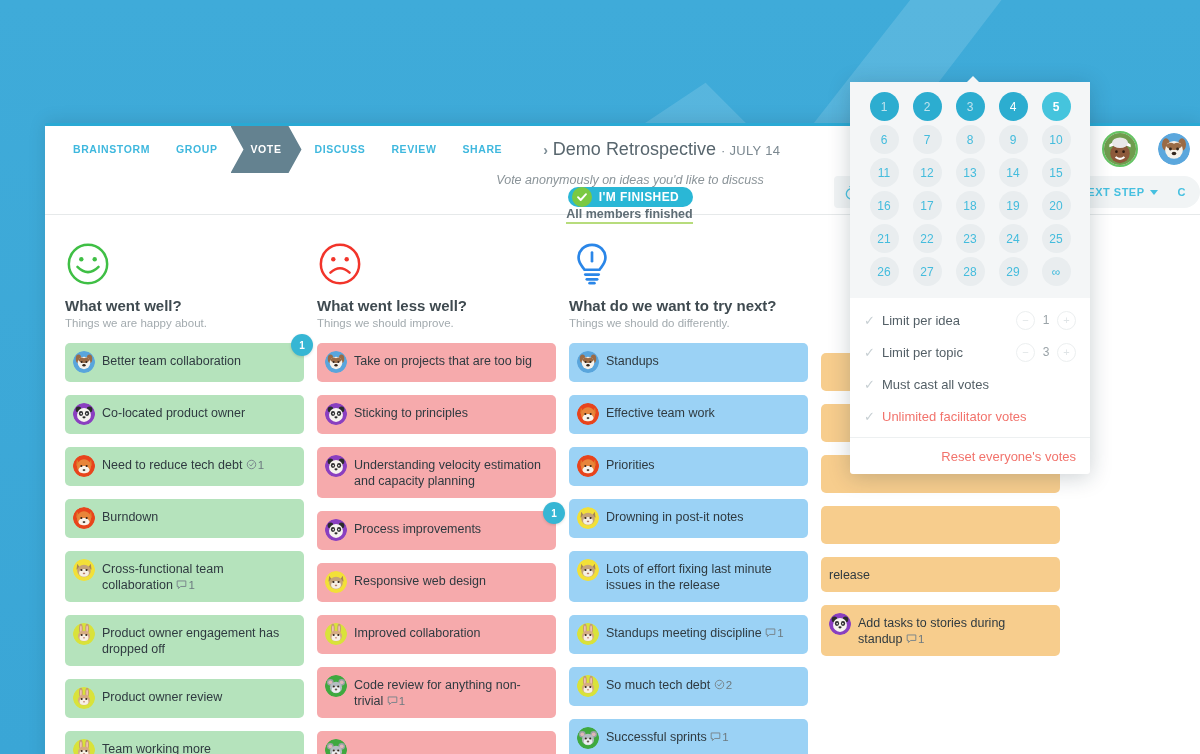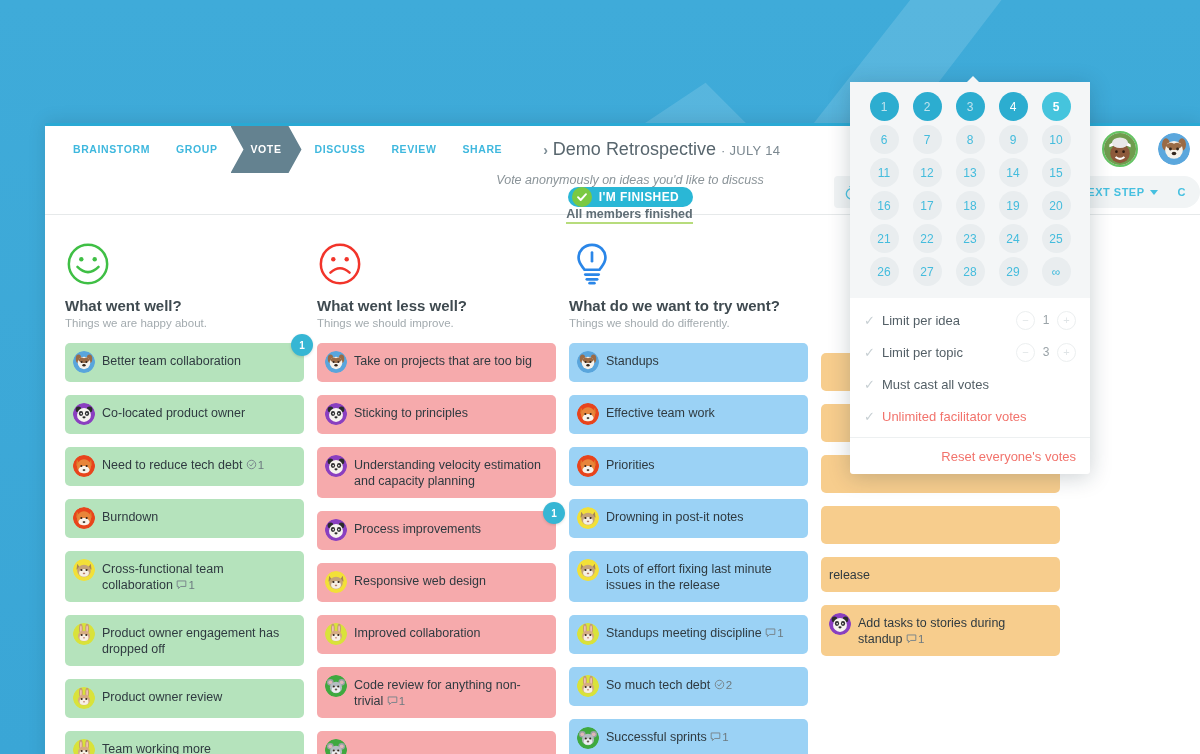--- a/index.html
+++ b/index.html
@@ -622,21 +622,21 @@
         <div class="col-head">
           <div class="col-icon">
             <svg viewBox="0 0 48 48" fill="none" stroke="#2a86e8" stroke-width="2.8">
               <path d="M24 4 C15.5 4 10 10.4 10 17.6 C10 23.4 14 26.6 16.2 30 L31.8 30 C34 26.6 38 23.4 38 17.6 C38 10.4 32.5 4 24 4Z"></path>
               <path d="M17 35 h14" stroke-linecap="round"></path>
               <path d="M18.6 40 h10.8" stroke-linecap="round"></path>
               <path d="M21.5 44 h5" stroke-linecap="round"></path>
               <path d="M24 12 v9" stroke-linecap="round"></path>
             </svg>
           </div>
-          <div class="col-title">What do we want to try went?</div>
+          <div class="col-title">What do we want to try next?</div>
           <div class="col-sub">Things we should do differently.</div>
         </div>
         <div class="card">
           <div class="av">
             <svg viewBox="0 0 24 24">
               <circle cx="12" cy="12" r="12" fill="#59a5dc"></circle>
               <ellipse cx="6" cy="8.5" rx="3" ry="4.6" fill="#9a6b46"></ellipse>
               <ellipse cx="18" cy="8.5" rx="3" ry="4.6" fill="#9a6b46"></ellipse>
               <circle cx="12" cy="13" r="6.8" fill="#f7f2ea"></circle>
               <path d="M5.6 9.5 Q8.6 5.6 12 7.9 Q15.4 5.6 18.4 9.5 Q16 13 12 13 Q8 13 5.6 9.5Z" fill="#9a6b46"></path>

